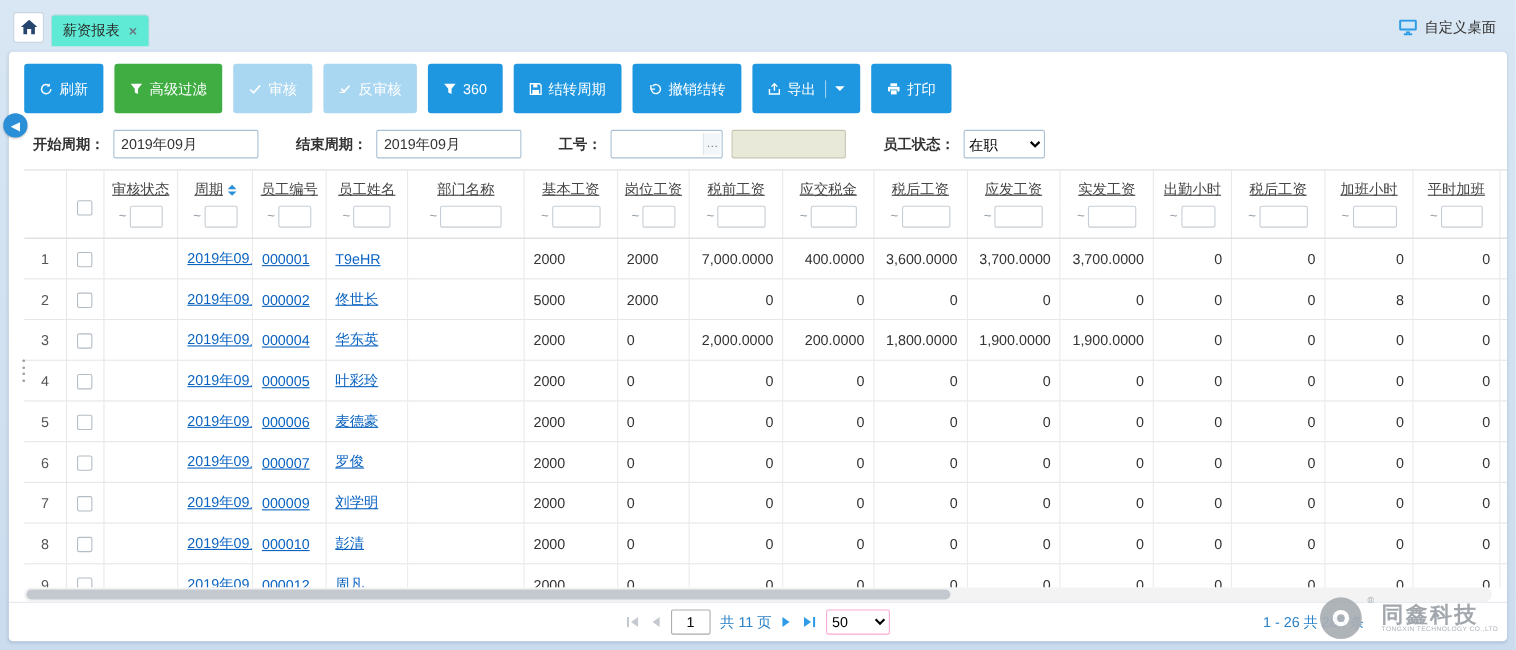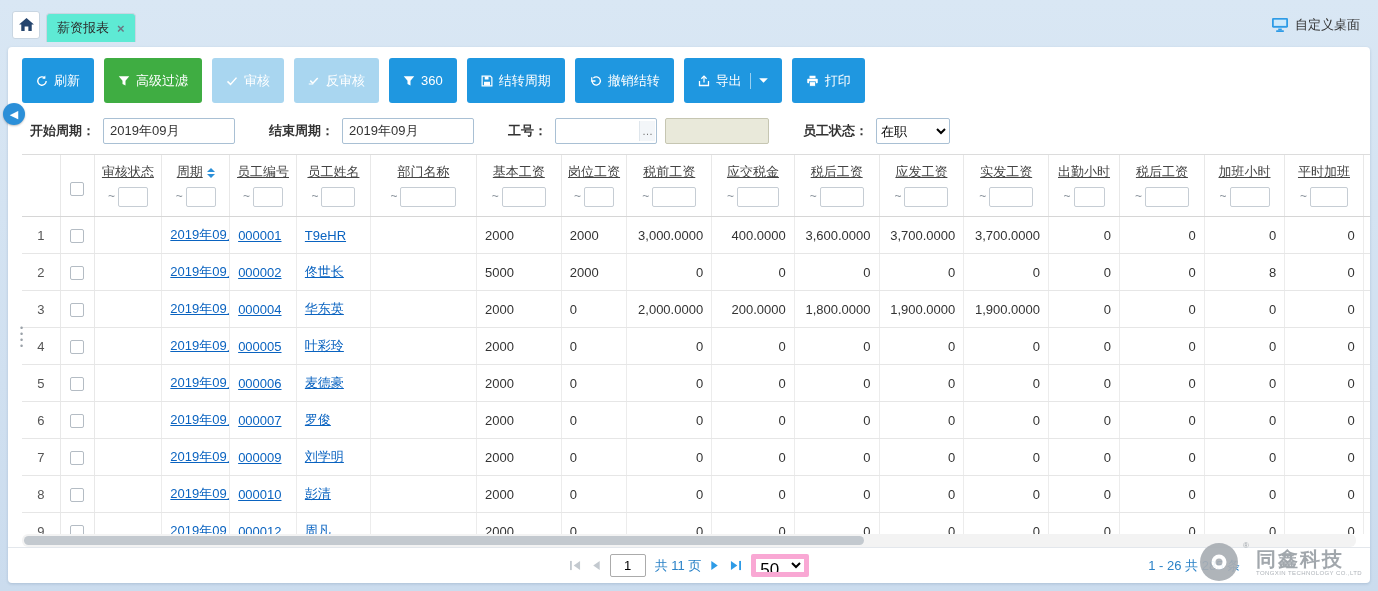--- a/index.html
+++ b/index.html
@@ -76,21 +76,21 @@
   .hscroll { height:13px; background:#f3f3f3; margin:0 14px 0 14px; position:relative; border-radius:6px; }
   .hthumb { position:absolute; left:2px; top:2px; height:9px; width:63%; background:#c3c9cf; border-radius:5px; cursor:pointer; }
 
   
   .pager { height:36px; border-top:1px solid #e3e7ec; position:relative; display:flex; align-items:center; justify-content:center; gap:9px; }
   .pgico { display:inline-flex; align-items:center; cursor:pointer; }
   .pgico.off { color:#c3c9cf; cursor:default; }
   .pgico.on { color:#2e9be6; }
   .pg-input { width:36px; height:23px; border:1px solid #ababab; border-radius:2px; text-align:center; font-size:13px; font-family:inherit; }
   .pg-total { color:#2a82c7; }
-  .pg-size { height:23px; width:58px; border:5px solid #f9a8d4; border-radius:2px; font-size:17px; font-family:inherit; background:#fff; }
+  .pg-size { height:23px; width:58px; border:1px solid #f9a8d4; border-radius:2px; font-size:13px; font-family:inherit; background:#fff; }
   .records { position:absolute; right:130px; top:50%; transform:translateY(-50%); color:#2a82c7; white-space:nowrap; }
 
   
   .collapse-btn { position:absolute; left:3px; top:103px; width:22px; height:22px; border-radius:50%; background:#2b8fd8;
     color:#fff; display:flex; align-items:center; justify-content:center; font-size:11px; cursor:pointer; box-shadow:0 1px 2px rgba(0,0,0,.25); z-index:6; }
   .drag-dots { position:absolute; left:20px; top:325px; color:#9aa1a8; font-size:9px; line-height:6px; letter-spacing:0;
     display:flex; flex-direction:column; align-items:center; cursor:grab; z-index:6; }
   .logo { position:absolute; right:16px; bottom:8px; display:flex; align-items:center; gap:7px; z-index:5; opacity:.92; }
   .logo-text { display:flex; flex-direction:column; }
   .logo-cn { font-size:20px; font-weight:bold; color:#9aa0a6; letter-spacing:2px; line-height:1.05; }
@@ -287,21 +287,21 @@
             <tr>
               <td class="c-num">1</td>
               <td class="c-chk"><input type="checkbox" style=""></td>
               <td class=""></td>
               <td class=""><a class="cell-link">2019年09月</a></td>
               <td class=""><a class="cell-link">000001</a></td>
               <td class=""><a class="cell-link">T9eHR</a></td>
               <td class=""></td>
               <td class="">2000</td>
               <td class="">2000</td>
-              <td class="num">3,000.0000</td>
+              <td class="num">7,000.0000</td>
               <td class="num">400.0000</td>
               <td class="num">3,600.0000</td>
               <td class="num">3,700.0000</td>
               <td class="num">3,700.0000</td>
               <td class="num">0</td>
               <td class="num">0</td>
               <td class="num">0</td>
               <td class="num">0</td>
               <td class="num">0</td>
             </tr>

